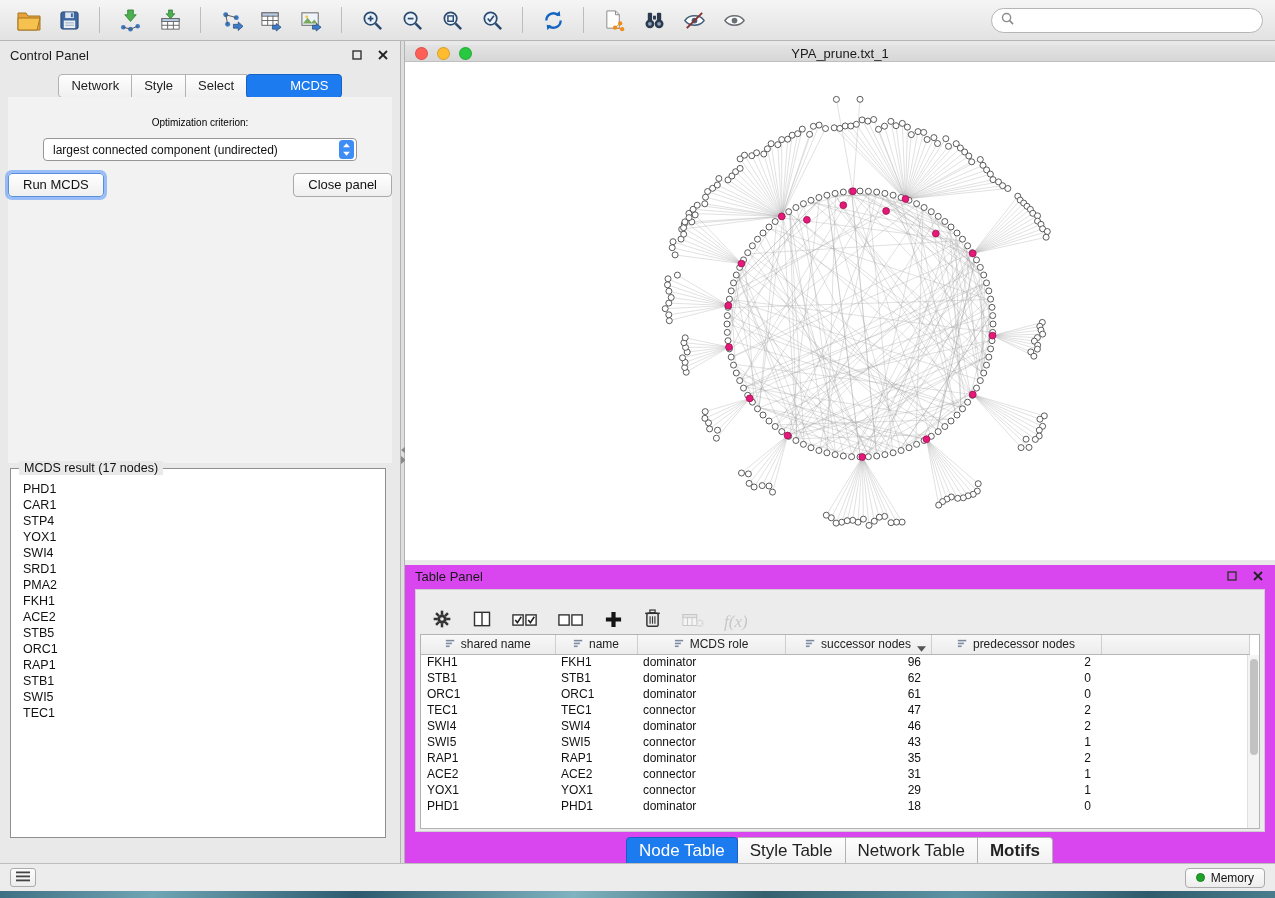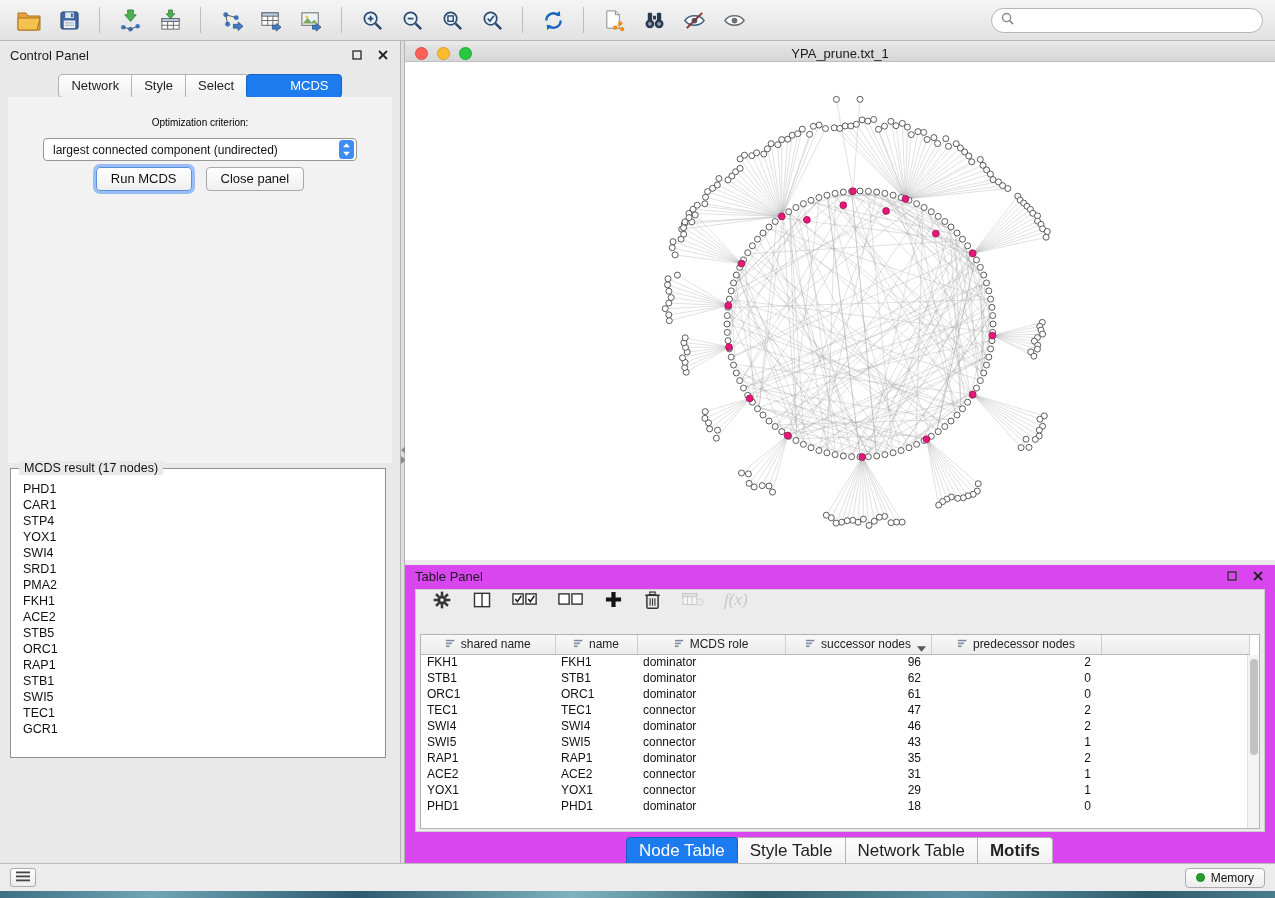--- a/index.html
+++ b/index.html
@@ -30,25 +30,25 @@
   .cp-tab { font-size:13px; padding:3px 12px 4px; background:linear-gradient(#fefefe,#f0f0f0);
     border:1px solid #b3b3b3; border-left:none; color:#222; cursor:default; }
   .cp-tab:first-child { border-left:1px solid #b3b3b3; border-radius:4px 0 0 4px; }
   .cp-tab.active { background:#1d7bf0; border:1px solid #1661c6; color:#fff; border-radius:4px; margin-left:-1px;padding-left:43px; }
   .cp-body { position:absolute; left:8px; top:56px; width:384px; height:366px; background:#f2f2f2; }
   .opt-label { text-align:center; font-size:10px; color:#000000; padding-top:20px; }
   .criterion-select { position:relative; margin:10px auto 0; width:314px; height:23px; background:#fff;
     border:1px solid #979797; border-radius:4px; display:flex; align-items:center;
     padding:0 10px 0 9px; font-size:12px; color:#111; white-space:nowrap; }
   .criterion-select .stepper { position:absolute; right:2px; top:1px; }
-  .btn-row { display:flex; justify-content:center; gap:14px; margin-top:6px; }
+  .btn-row { display:flex; justify-content:space-between; gap:14px; margin-top:12px; }
   .pbtn { font-family:"Liberation Sans",sans-serif; font-size:13px; color:#111; padding:3px 14px 4px;
     background:linear-gradient(#ffffff,#efefef); border:1px solid #a9a9a9; border-radius:4px; }
   .pbtn.focused { box-shadow:0 0 0 3px rgba(80,145,250,.55); border-color:#5a8fe0; }
-  .result-box { position:absolute; left:10px; top:427px; width:376px; height:290px;
+  .result-box { position:absolute; left:10px; top:427px; width:376px; height:370px;
     background:#fff; border:1px solid #8f8f8f; }
   .result-legend { position:absolute; top:-8px; left:8px; background:#e9e9e9; padding:0 5px;
     font-size:12.5px; color:#111; }
   .result-list { padding:12px 0 0 12px; }
   .result-item { font-size:12.5px; line-height:16px; color:#111; }
 
   
   .splitter-v { position:absolute; left:400px; top:41px; width:5px; height:822px;
     background:#dedede; border-left:1px solid #b3b3b3; border-right:1px solid #b3b3b3; }
   .splitter-handle { position:absolute; left:-2px; top:405px; width:8px; height:22px;
@@ -65,21 +65,21 @@
   .light { width:13px; height:13px; border-radius:50%; border:1px solid rgba(0,0,0,.15); }
   .light.red { background:#ff5f57; } .light.yellow { background:#febc2e; } .light.green { background:#28c840; }
   .nw-title { font-size:13px; color:#1a1a1a; }
   .network-canvas { display:block; width:870px; height:498px; background:#fff; }
 
   
   .table-panel { position:absolute; left:405px; top:565px; width:870px; height:298px; background:#d946ef; }
   .tp-header { height:22px; display:flex; align-items:center; padding:0 10px; font-size:13px; color:#1a1a1a; }
   .tp-inner { position:absolute; left:10px; top:24px; width:850px; height:243px;
     background:#ececec; border:1px solid #cfcfcf; }
-  .tp-toolbar { display:flex; align-items:flex-start; height:42px; padding-left:16px; gap:20px; }
+  .tp-toolbar { display:flex; align-items:flex-end; height:42px; padding-left:16px; gap:20px; }
   .ibtn { background:none; border:none; display:flex; align-items:center; justify-content:center; }
   .ibtn.disabled { opacity:.45; }
   .fx { font-family:"Liberation Serif", serif; font-style:italic; font-size:17px; color:#9a9a9a; }
   .table-wrap { position:absolute; left:4px; top:44px; width:840px; height:195px;
     background:#fff; border:1px solid #b3b3b3; overflow:hidden; }
   table.node-table { border-collapse:collapse; table-layout:fixed; width:828px; }
   .node-table th { height:19px; background:linear-gradient(#f8f8f8,#ececec);
     border-right:1px solid #cfcfcf; border-bottom:1px solid #b5b5b5;
     font-size:12px; font-weight:normal; color:#222; text-align:center; position:relative; white-space:nowrap; }
   .node-table th .sort-ic { margin-right:5px; vertical-align:-1px; }
@@ -344,21 +344,20 @@
           <div class="result-item">SRD1</div>
           <div class="result-item">PMA2</div>
           <div class="result-item">FKH1</div>
           <div class="result-item">ACE2</div>
           <div class="result-item">STB5</div>
           <div class="result-item">ORC1</div>
           <div class="result-item">RAP1</div>
           <div class="result-item">STB1</div>
           <div class="result-item">SWI5</div>
           <div class="result-item">TEC1</div>
-          <div class="result-item">GCR1</div>
         </div>
     </div>
   </div>
 
   <div class="splitter-v">
     <div class="splitter-handle">
         <div class="tri-l"></div>
         <div class="tri-r"></div>
       </div>
   </div>

